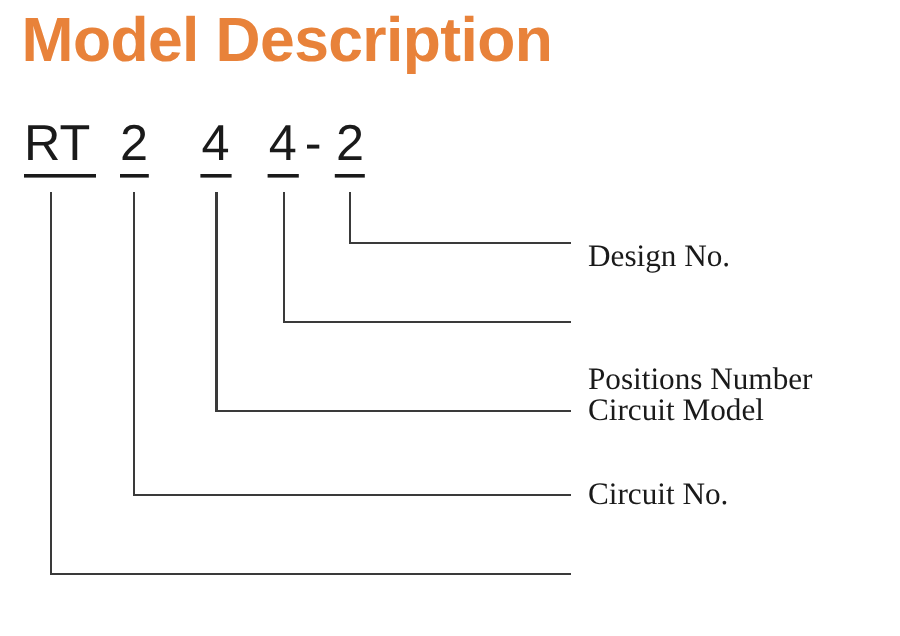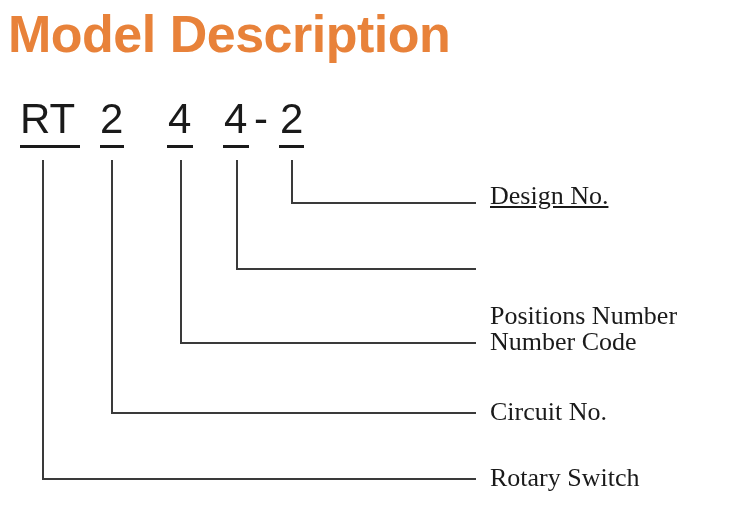--- a/index.html
+++ b/index.html
@@ -12,21 +12,21 @@
     width: 750px;
     height: 530px;
     background: #ffffff;
     overflow: hidden;
     font-family: "Liberation Sans", sans-serif;
   }
 
   
   #title {
     position: absolute;
-    left: 8px;
+    left: 18px;
     top: 6px;
     font-family: "Liberation Sans", sans-serif;
     font-size: 52px;
     font-weight: 700;
     letter-spacing: -0.5px;
     color: #e8823a;
     line-height: 1.1;
     white-space: nowrap;
   }
 
@@ -118,23 +118,22 @@
       <path d="M236.5 160 L236.5 268.5 L476 268.5"></path>
 
       <path d="M180.5 160 L180.5 342.5 L476 342.5"></path>
 
       <path d="M111.5 160 L111.5 412.5 L476 412.5"></path>
 
       <path d="M42.5 160 L42.5 478.5 L476 478.5"></path>
     </g>
   </svg>
 
-  <div class="leader-label" style="top:196px;text-decoration:underline;">Design No.</div>
+  <div class="leader-label" style="top:214px;">Design No.</div>
 
   <div class="leader-label" style="top:268px;margin-top:48px;">Positions Number</div>
 
-  <div class="leader-label" style="top:342px;">Number Code</div>
+  <div class="leader-label" style="top:342px;">Circuit Model</div>
 
   <div class="leader-label" style="top:412px;">Circuit No.</div>
 
-  <div class="leader-label" style="top:478px;">Rotary Switch</div>
 
 </div>
 
 </body></html>

